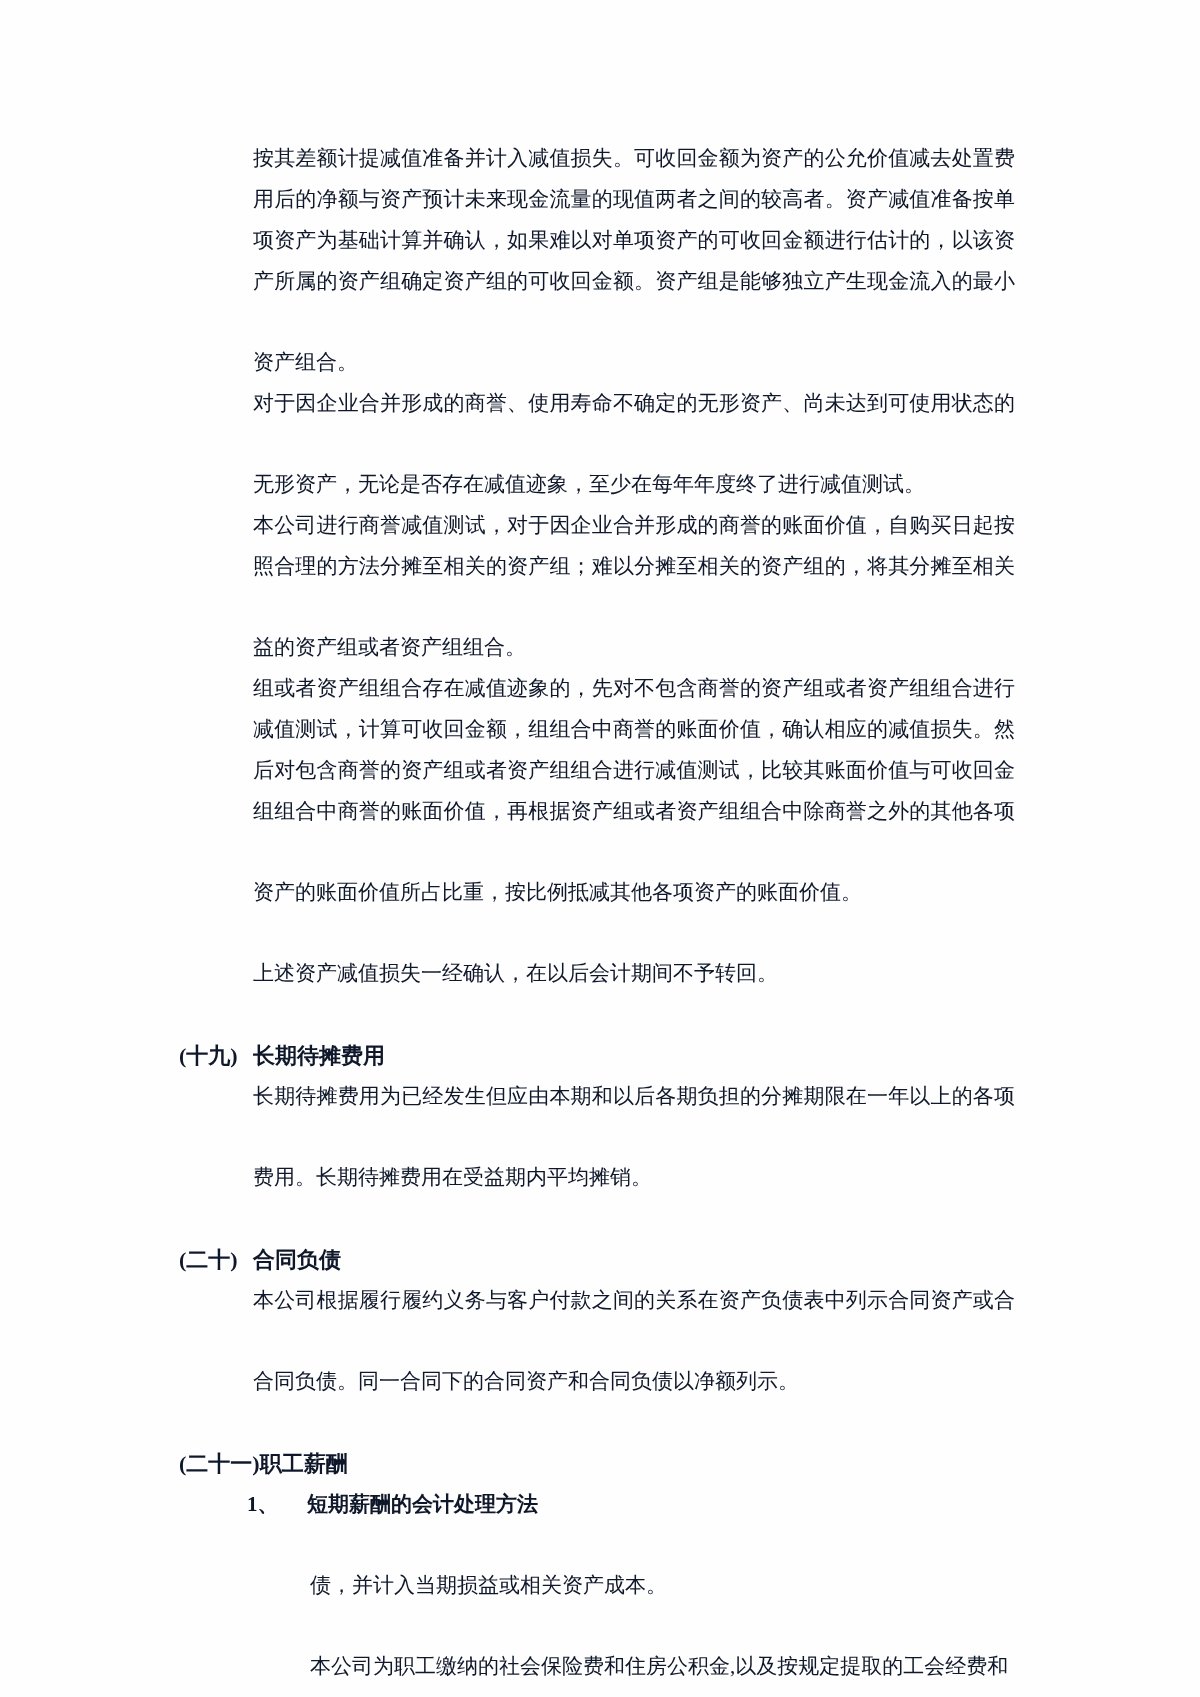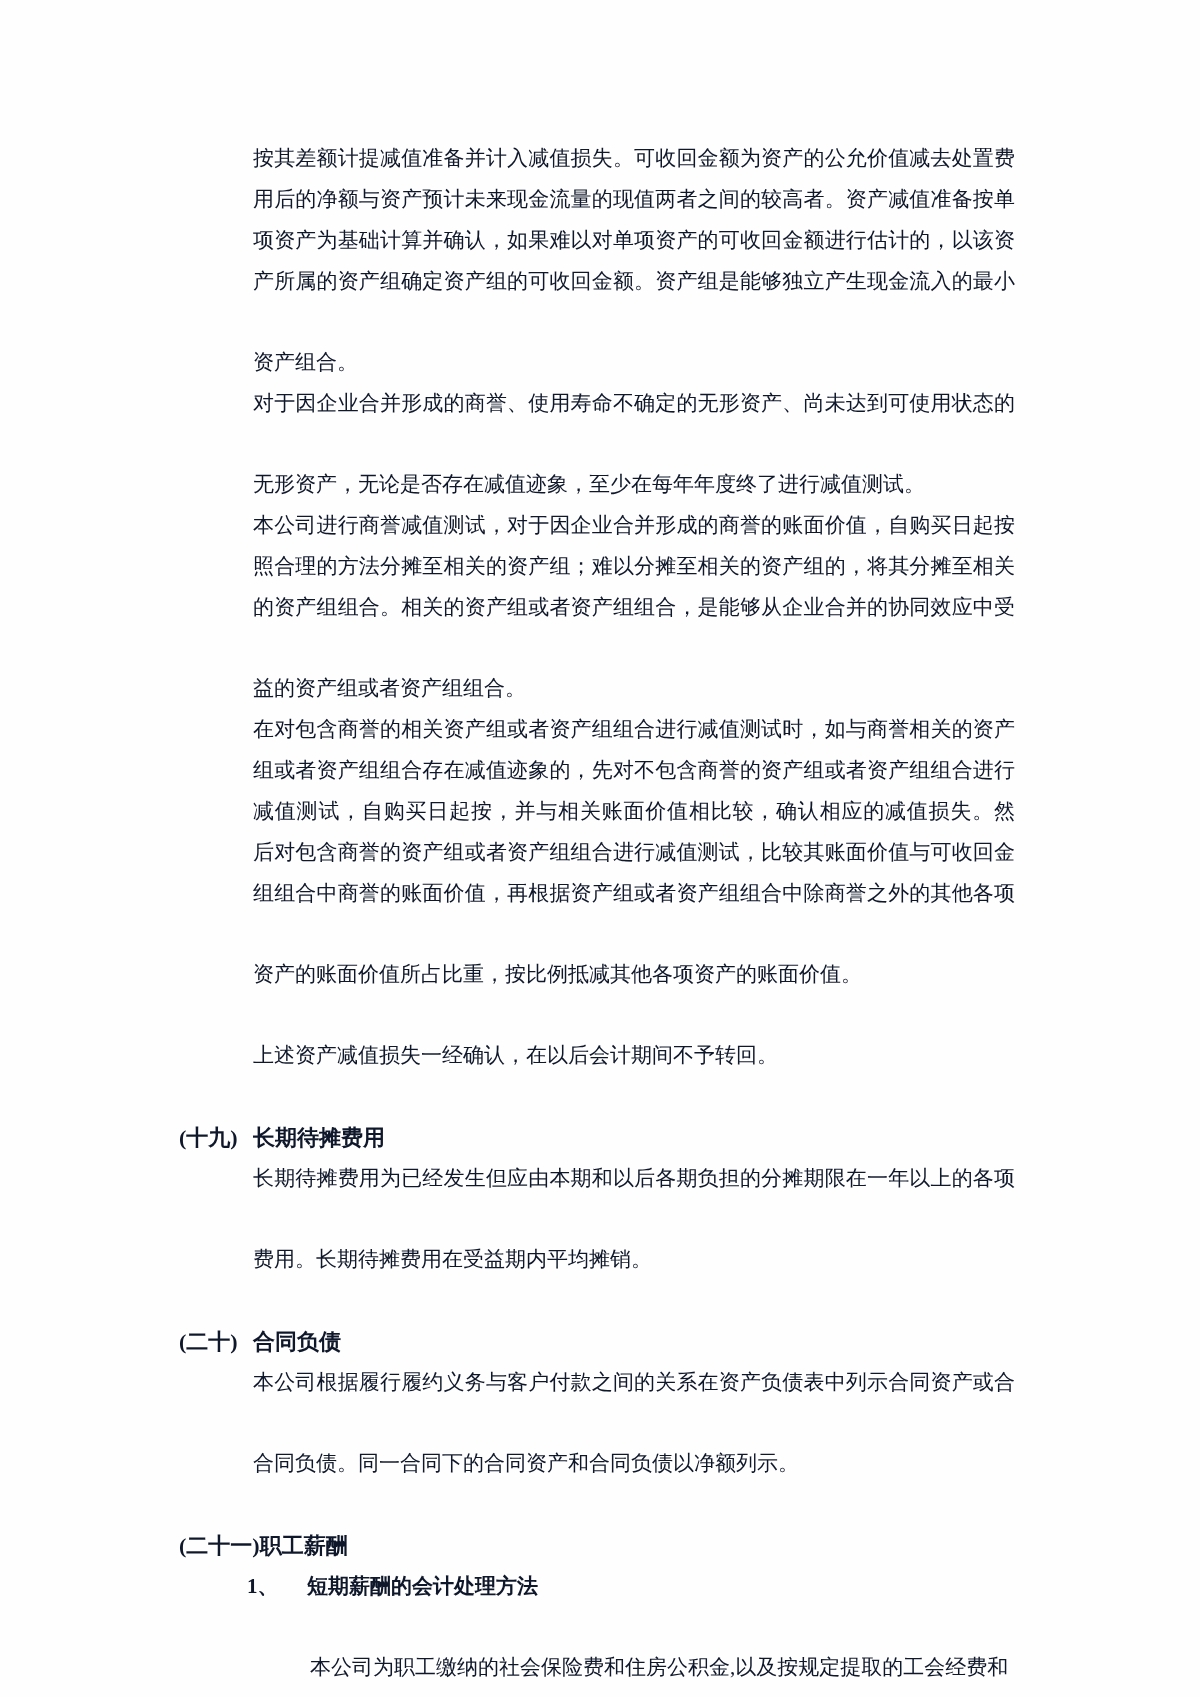--- a/index.html
+++ b/index.html
@@ -64,25 +64,23 @@
   <div class="content" id="doc-root">
       <div class="line lv1">按其差额计提减值准备并计入减值损失。可收回金额为资产的公允价值减去处置费</div>
       <div class="line lv1">用后的净额与资产预计未来现金流量的现值两者之间的较高者。资产减值准备按单</div>
       <div class="line lv1">项资产为基础计算并确认，如果难以对单项资产的可收回金额进行估计的，以该资</div>
       <div class="line lv1">产所属的资产组确定资产组的可收回金额。资产组是能够独立产生现金流入的最小</div>
       <div class="line lv1 last">资产组合。</div>
       <div class="line lv1">对于因企业合并形成的商誉、使用寿命不确定的无形资产、尚未达到可使用状态的</div>
       <div class="line lv1 last">无形资产，无论是否存在减值迹象，至少在每年年度终了进行减值测试。</div>
       <div class="line lv1">本公司进行商誉减值测试，对于因企业合并形成的商誉的账面价值，自购买日起按</div>
       <div class="line lv1">照合理的方法分摊至相关的资产组；难以分摊至相关的资产组的，将其分摊至相关</div>
-      <div class="line lv1">的资产组组合。相关的资产组或者资产组组合，是能够从企业合并的协同效应中受</div>
       <div class="line lv1 last">益的资产组或者资产组组合。</div>
-      <div class="line lv1">在对包含商誉的相关资产组或者资产组组合进行减值测试时，如与商誉相关的资产</div>
       <div class="line lv1">组或者资产组组合存在减值迹象的，先对不包含商誉的资产组或者资产组组合进行</div>
-      <div class="line lv1">减值测试，自购买日起按，并与相关账面价值相比较，确认相应的减值损失。然</div>
+      <div class="line lv1">减值测试，计算可收回金额，组组合中商誉的账面价值，确认相应的减值损失。然</div>
       <div class="line lv1">后对包含商誉的资产组或者资产组组合进行减值测试，比较其账面价值与可收回金</div>
       <div class="line lv1">组组合中商誉的账面价值，再根据资产组或者资产组组合中除商誉之外的其他各项</div>
       <div class="line lv1 last">资产的账面价值所占比重，按比例抵减其他各项资产的账面价值。</div>
       <div class="line lv1 last">上述资产减值损失一经确认，在以后会计期间不予转回。</div>
       <div class="sec-head">
     <span class="sec-num">(十九)</span>
     <span class="sec-title">长期待摊费用</span>
   </div>
       <div class="line lv1">长期待摊费用为已经发生但应由本期和以后各期负担的分摊期限在一年以上的各项</div>
       <div class="line lv1 last">费用。长期待摊费用在受益期内平均摊销。</div>
@@ -93,16 +91,16 @@
       <div class="line lv1">本公司根据履行履约义务与客户付款之间的关系在资产负债表中列示合同资产或合</div>
       <div class="line lv1 last">合同负债。同一合同下的合同资产和合同负债以净额列示。</div>
       <div class="sec-head">
     <span class="sec-num">(二十一)</span>
     <span class="sec-title">职工薪酬</span>
   </div>
       <div class="sub-head">
     <span class="sub-num">1、</span>
     <span class="sub-title">短期薪酬的会计处理方法</span>
   </div>
+      <div class="line lv2 last">债，并计入当期损益或相关资产成本。</div>
       <div class="line lv2 last">本公司为职工缴纳的社会保险费和住房公积金,以及按规定提取的工会经费和</div>
-      <div class="line lv2 last">债，并计入当期损益或相关资产成本。</div>
     </div>
 </div>
 
 </body></html>

